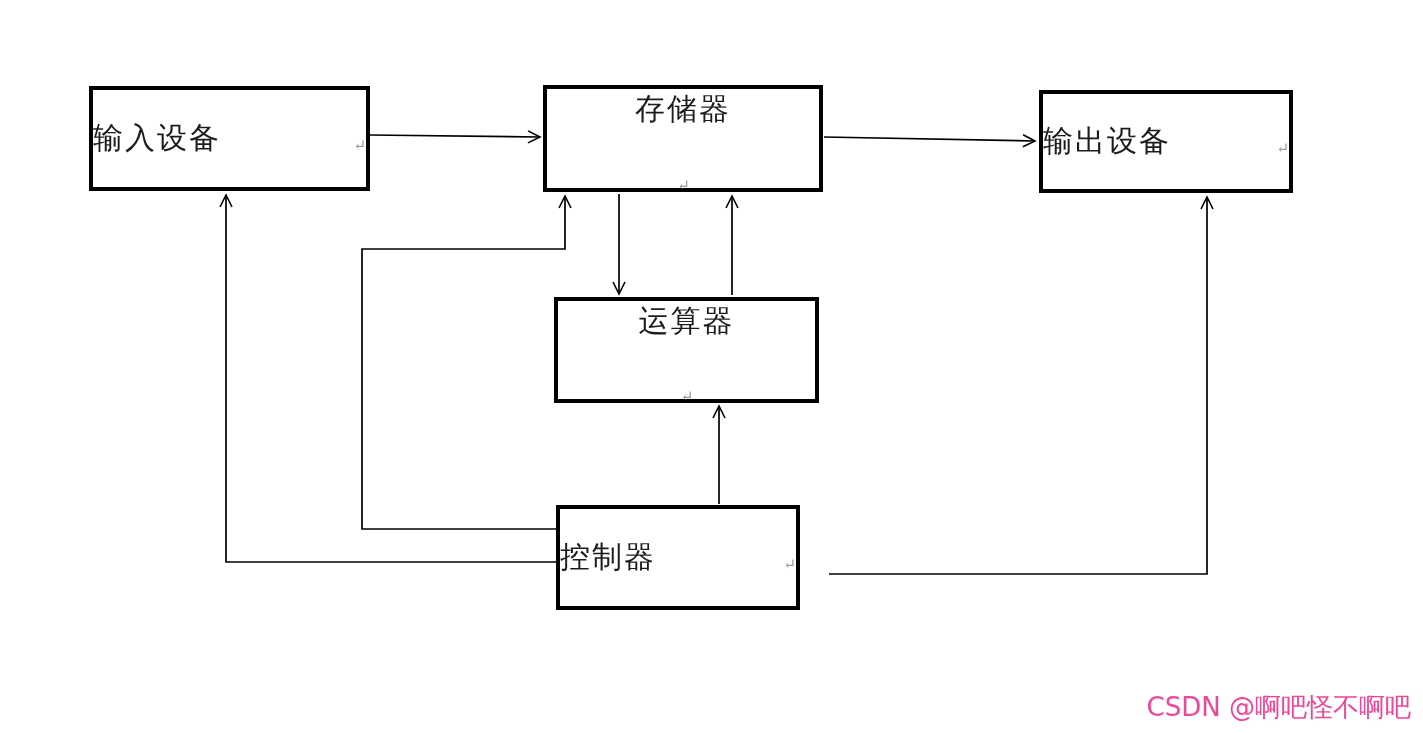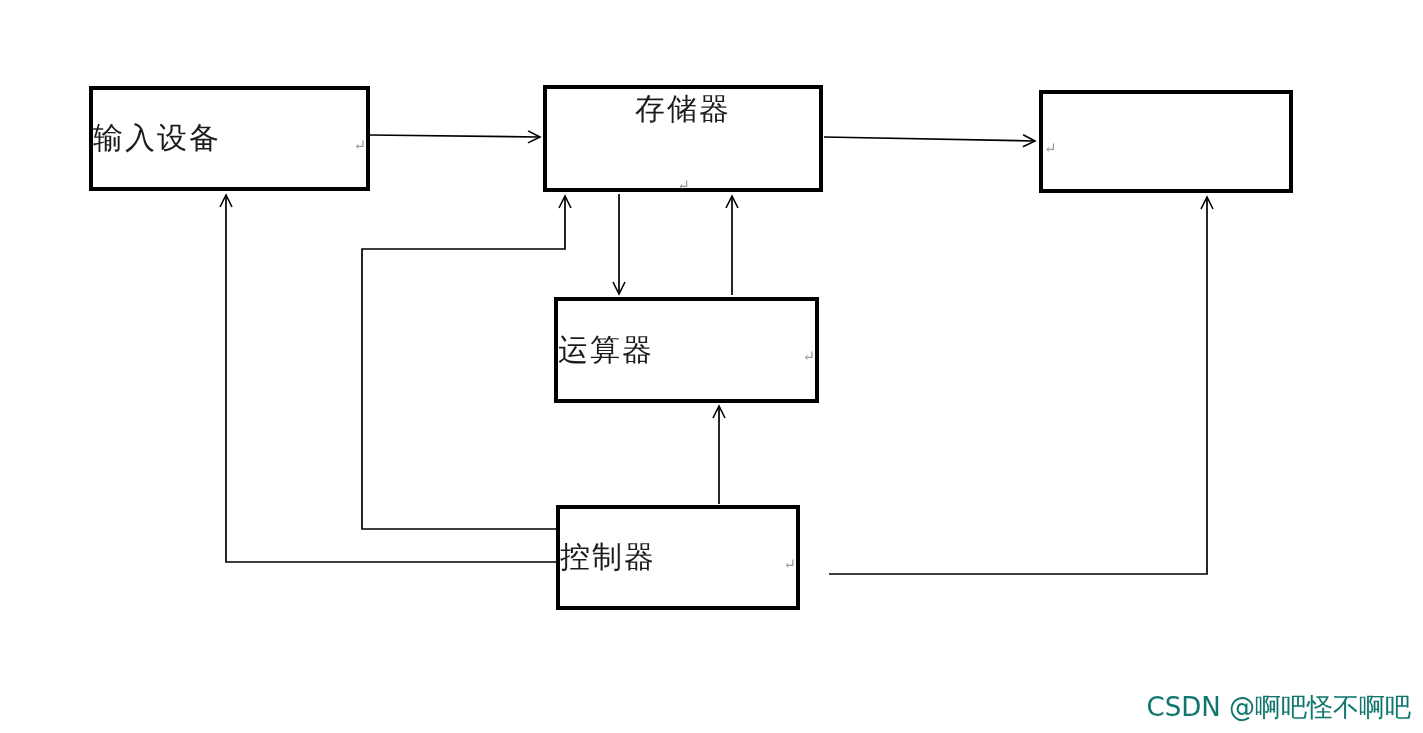--- a/index.html
+++ b/index.html
@@ -45,29 +45,29 @@
     font-family: "Liberation Serif", "DejaVu Serif", serif;
     font-size: 15px;
     color: #9a9a9a;
     margin-left: 1px;
     align-self: center;
     transform: translateY(6px);
   }
   #node-input      { left: 89px;   top: 86px;  width: 281px; height: 105px; }
   #node-memory     { left: 543px;  top: 85px;  width: 280px; height: 107px; flex-direction: column; }
   #node-output     { left: 1039px; top: 90px;  width: 254px; height: 103px; }
-  #node-alu        { left: 554px;  top: 297px; width: 265px; height: 106px; }
+  #node-alu        { left: 554px;  top: 297px; width: 265px; height: 106px; flex-direction: column; }
   #node-controller { left: 556px;  top: 505px; width: 244px; height: 105px; }
   .watermark {
     position: absolute;
     right: 12px;
     bottom: 8px;
     font-family: "DejaVu Sans", "Liberation Sans", sans-serif;
     font-size: 26px;
-    color: #0f766e;
+    color: #ec4899;
     text-shadow: 1px 1px 0 #f6f6f6;
     white-space: nowrap;
   }
 </style>
 </head>
 <body>
 
 <div class="canvas">
 
   <svg class="wires" viewBox="0 0 1423 733" xmlns="http://www.w3.org/2000/svg">
@@ -98,20 +98,21 @@
     <span class="label">输入设备</span>
     <span class="pmark">↵</span>
   </div>
 
   <div class="node" id="node-memory">
     <span class="label">存储器</span>
     <span class="pmark">↵</span>
   </div>
 
   <div class="node" id="node-output">
+    <span class="label">输出设备</span>
     <span class="pmark">↵</span>
   </div>
 
   <div class="node" id="node-alu">
     <span class="label">运算器</span>
     <span class="pmark">↵</span>
   </div>
 
   <div class="node" id="node-controller">
     <span class="label">控制器</span>

